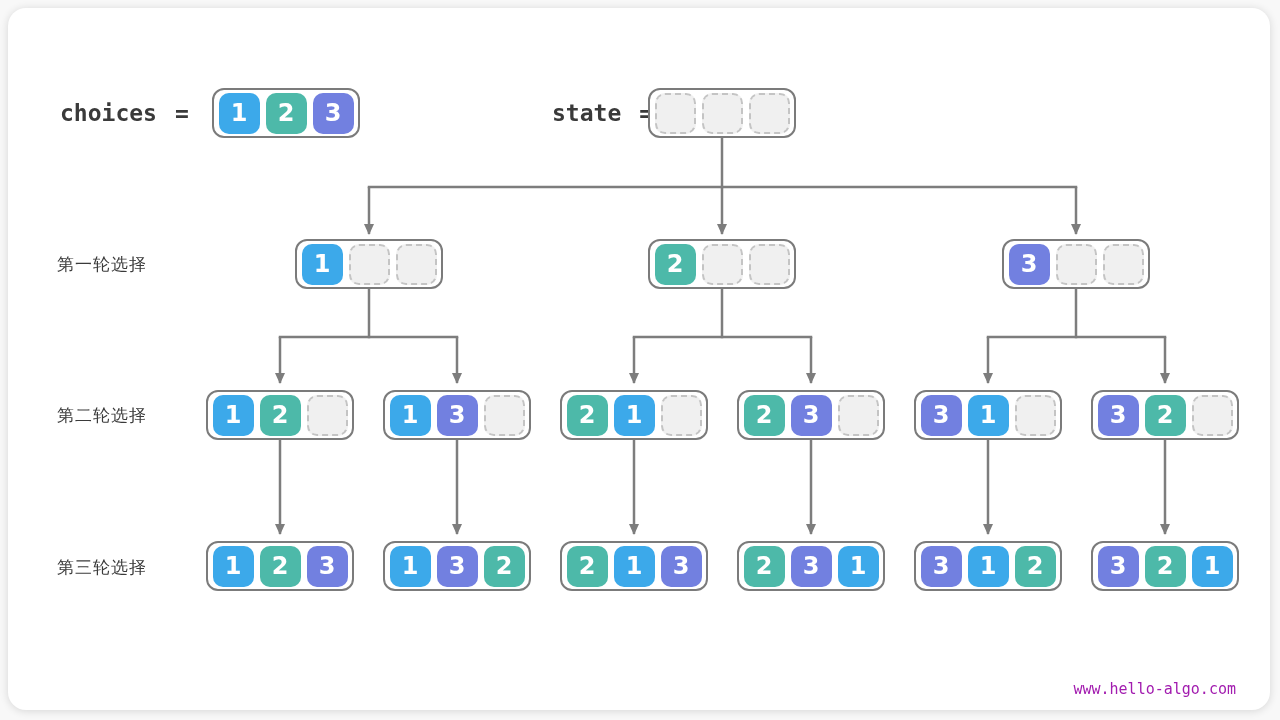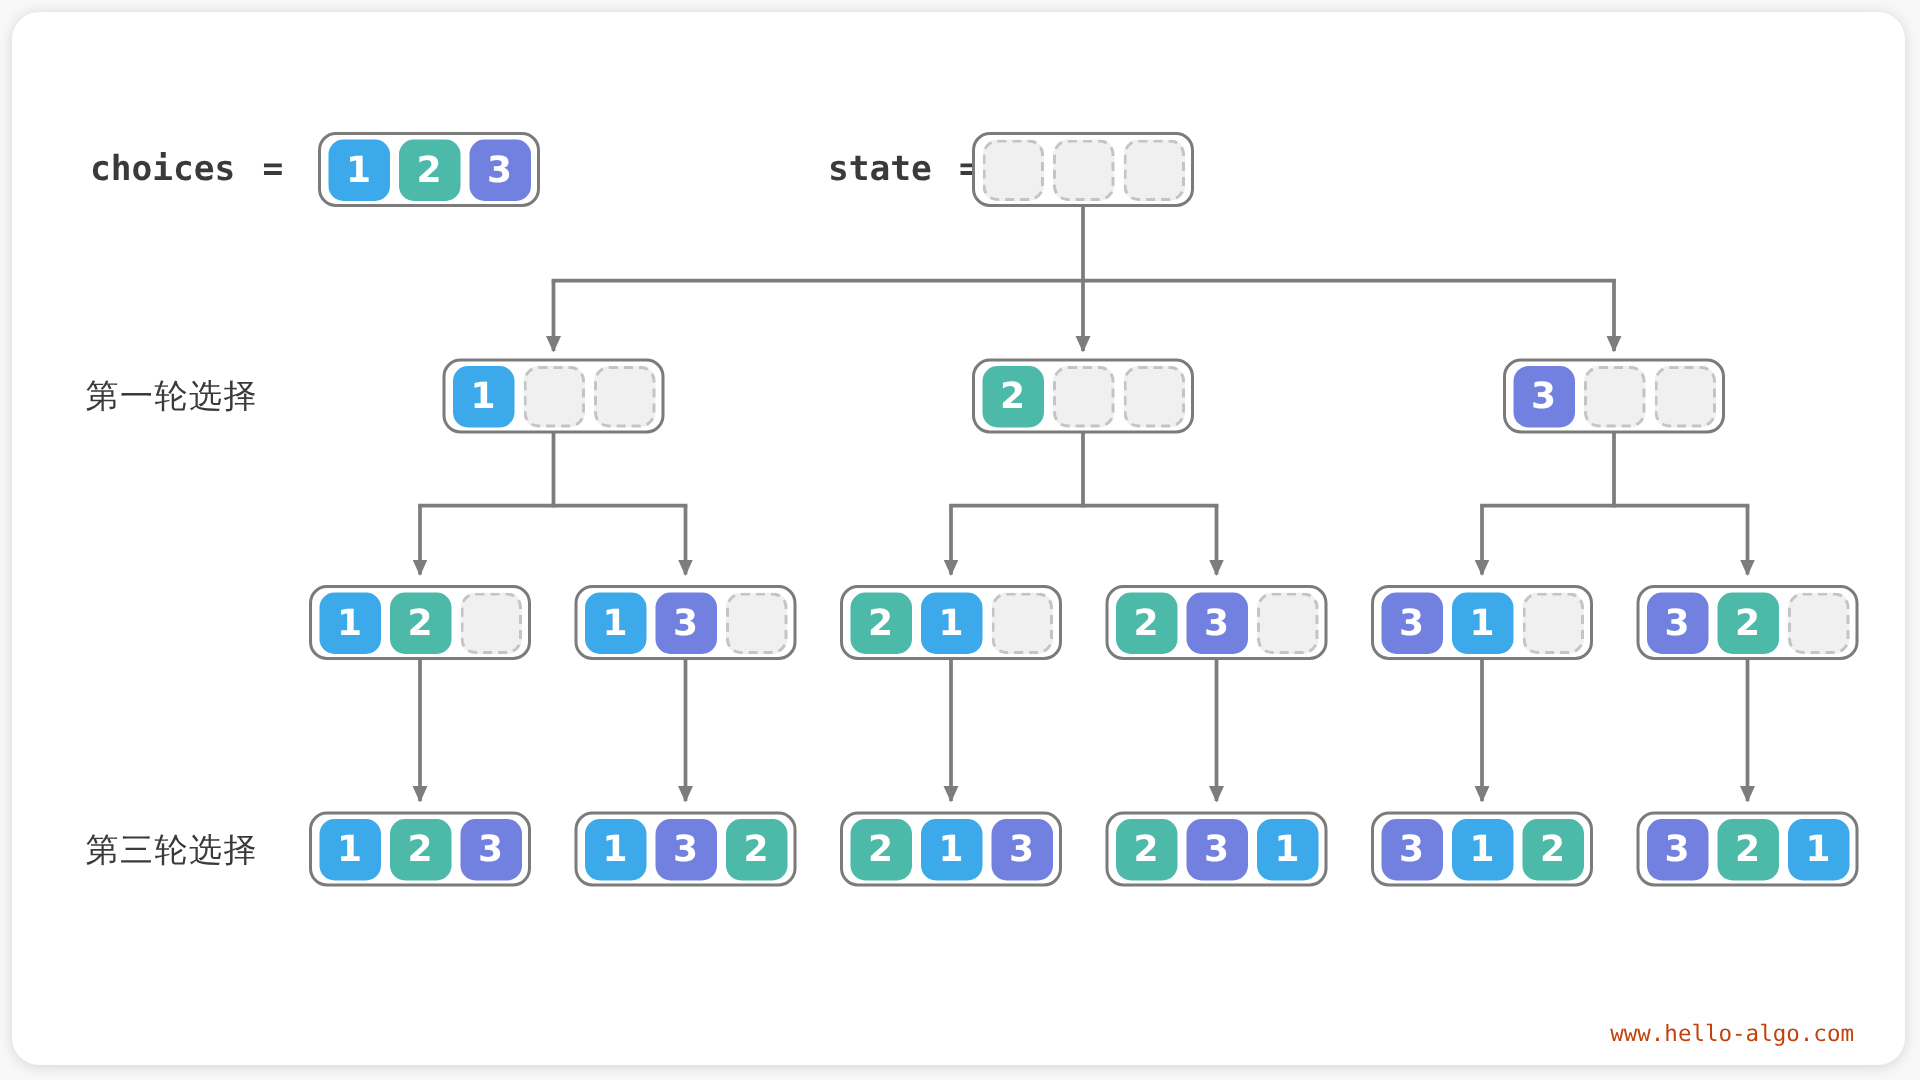--- a/index.html
+++ b/index.html
@@ -32,26 +32,26 @@
   }
   .cell.empty{background:#f0f0f0;border:2px dashed #c4c4c4;}
 
   .hdr-label{
     position:absolute;height:50px;display:flex;align-items:center;gap:18px;
     font-family:"DejaVu Sans Mono","Liberation Mono",monospace;
     font-weight:bold;font-size:23px;color:#3a3a3a;
   }
   .round-label{
     position:absolute;height:50px;display:flex;align-items:center;
-    font-size:22px;color:#3a3a3a;letter-spacing:1px;
+    font-size:17px;color:#3a3a3a;letter-spacing:1px;
   }
   .watermark{
     position:absolute;right:44px;bottom:22px;
     font-family:"DejaVu Sans Mono","Liberation Mono",monospace;
-    font-size:15px;color:#c2410c;
+    font-size:15px;color:#a21caf;
   }
 </style>
 </head>
 <body>
 
 <div class="card"></div>
 
 <div class="stage">
   <svg class="arrows" width="1280" height="720" id="arrow-layer">
       <defs>
@@ -88,20 +88,21 @@
     <span>choices</span>
       <span>=</span>
   </div>
 
   <div class="hdr-label" style="left:552px;top:88px;">
     <span>state</span>
       <span>=</span>
   </div>
 
   <div class="round-label" style="left:57px;top:239px;">第一轮选择</div>
+  <div class="round-label" style="left:57px;top:390px;">第二轮选择</div>
   <div class="round-label" style="left:57px;top:542px;">第三轮选择</div>
 
   <div class="watermark">www.hello-algo.com</div>
 <div class="abox" style="left: 212px; top: 88px;">
       <div class="cell" style="background: rgb(60, 169, 234);">1</div>
       <div class="cell" style="background: rgb(77, 185, 169);">2</div>
       <div class="cell" style="background: rgb(114, 128, 224);">3</div>
     </div>
     <div class="abox" style="left: 648px; top: 88px;">
       <div class="cell empty"></div>

